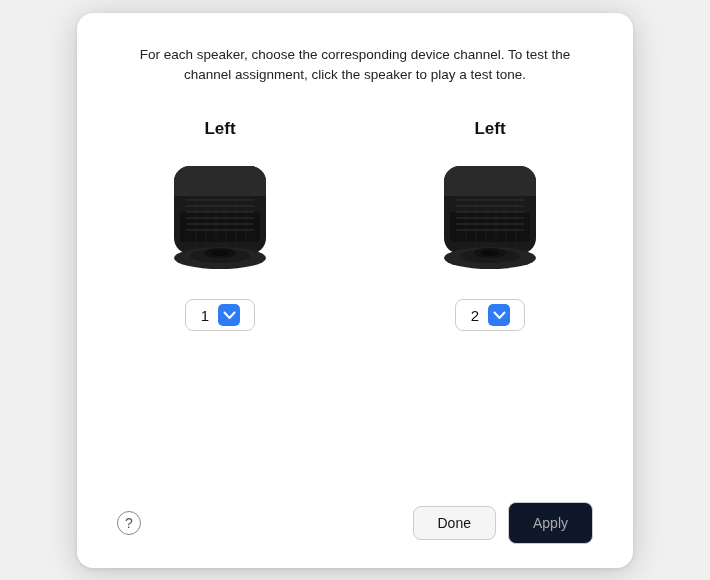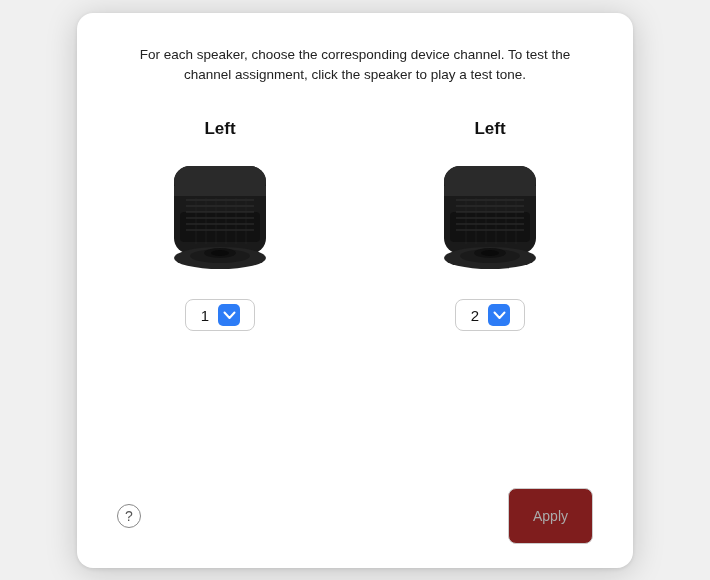--- a/index.html
+++ b/index.html
@@ -148,24 +148,24 @@
       border-radius: 8px;
       border: 1px solid #ccc;
       background: #f5f5f5;
       font-size: 14px;
       color: #111;
       cursor: pointer;
       font-weight: 500;
     }
 
     .btn-apply {
-      padding: 19px 24px;
+      padding: 12px 24px;
       border-radius: 8px;
       border: 1px solid #ccc;
-      background: #7f1d1d;
+      background: #0f172a;
       font-size: 14px;
       color: #aaa;
       cursor: default;
       font-weight: 500;
     }
   </style>
 </head>
 <body>
 
 <div class="dialog">
@@ -249,16 +249,17 @@
             <path d="M1.5 1.5L6.5 7L11.5 1.5" stroke="white" stroke-width="2" stroke-linecap="round" stroke-linejoin="round"></path>
           </svg>
         </div>
       </div>
     </div>
   </div>
 
   <div class="footer">
     <button class="help-btn">?</button>
     <div class="footer-actions">
+      <button class="btn-done">Done</button>
       <button class="btn-apply">Apply</button>
     </div>
   </div>
 </div>
 
 </body></html>

